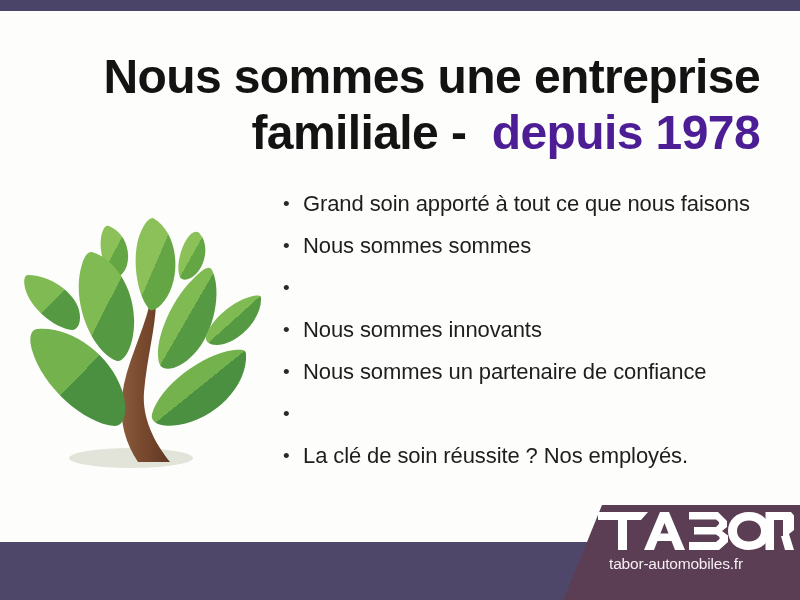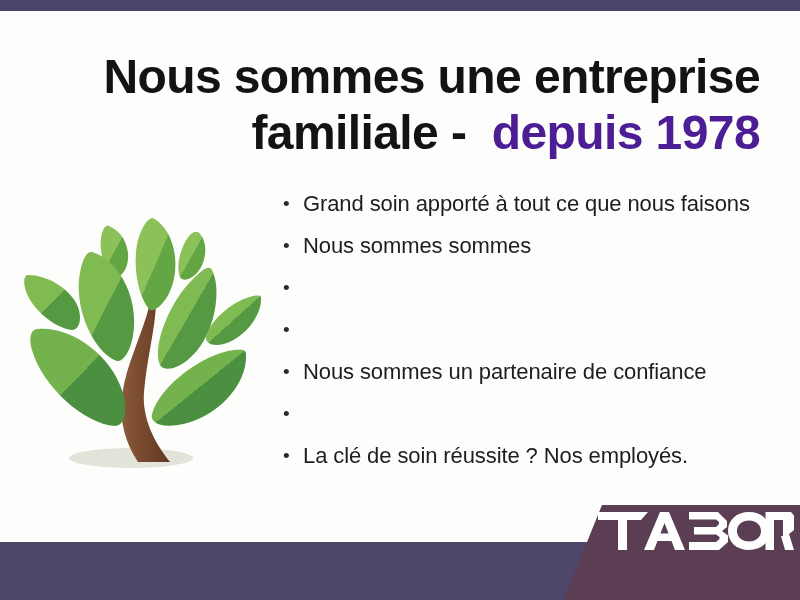--- a/index.html
+++ b/index.html
@@ -199,20 +199,21 @@
     </div>
     <div class="bullet-row">
       <span class="bullet-dot">•</span>
       <span class="bullet-text">Nous sommes sommes</span>
     </div>
     <div class="bullet-row">
       <span class="bullet-dot">•</span>
     </div>
     <div class="bullet-row">
       <span class="bullet-dot">•</span>
+      <span class="bullet-text">Nous sommes innovants</span>
     </div>
     <div class="bullet-row">
       <span class="bullet-dot">•</span>
       <span class="bullet-text">Nous sommes un partenaire de confiance</span>
     </div>
     <div class="bullet-row">
       <span class="bullet-dot">•</span>
     </div>
     <div class="bullet-row">
       <span class="bullet-dot">•</span>
@@ -233,15 +234,16 @@
           <path d="M56 39 H46 L62 1 H71 L87 39 H77 L73.5 30 H59.5 L62.5 22.5 H70.5 L66.5 12 Z"></path>
 
           <path d="M91 1 H120 L129 10 V16 L124 20 L130 24.5 V31 L121 39 H91 V31 H118 L121.5 28 V26 L118 23.5 H96 V16 H118 L121 13 V11 L118 8.5 H91 Z"></path>
 
           <path d="M151 1 C163.5 1 172 9 172 20 C172 31 163.5 39 151 39 C138.5 39 130 31 130 20 C130 9 138.5 1 151 1 Z M151 9.5 C144 9.5 139 14 139 20 C139 26 144 30.5 151 30.5 C158 30.5 163 26 163 20 C163 14 158 9.5 151 9.5 Z"></path>
 
           <path d="M176 1 H193 L196 4.5 V19 L191 23 L196 39 H187 L183 25 H185 V17 H185 V9 H176 V39 H167.5 V1 Z"></path>
         </g>
       </svg>
     </div>
+    <div class="logo-url">tabor-automobiles.fr</div>
   </div>
 
 </div>
 
 </body></html>

